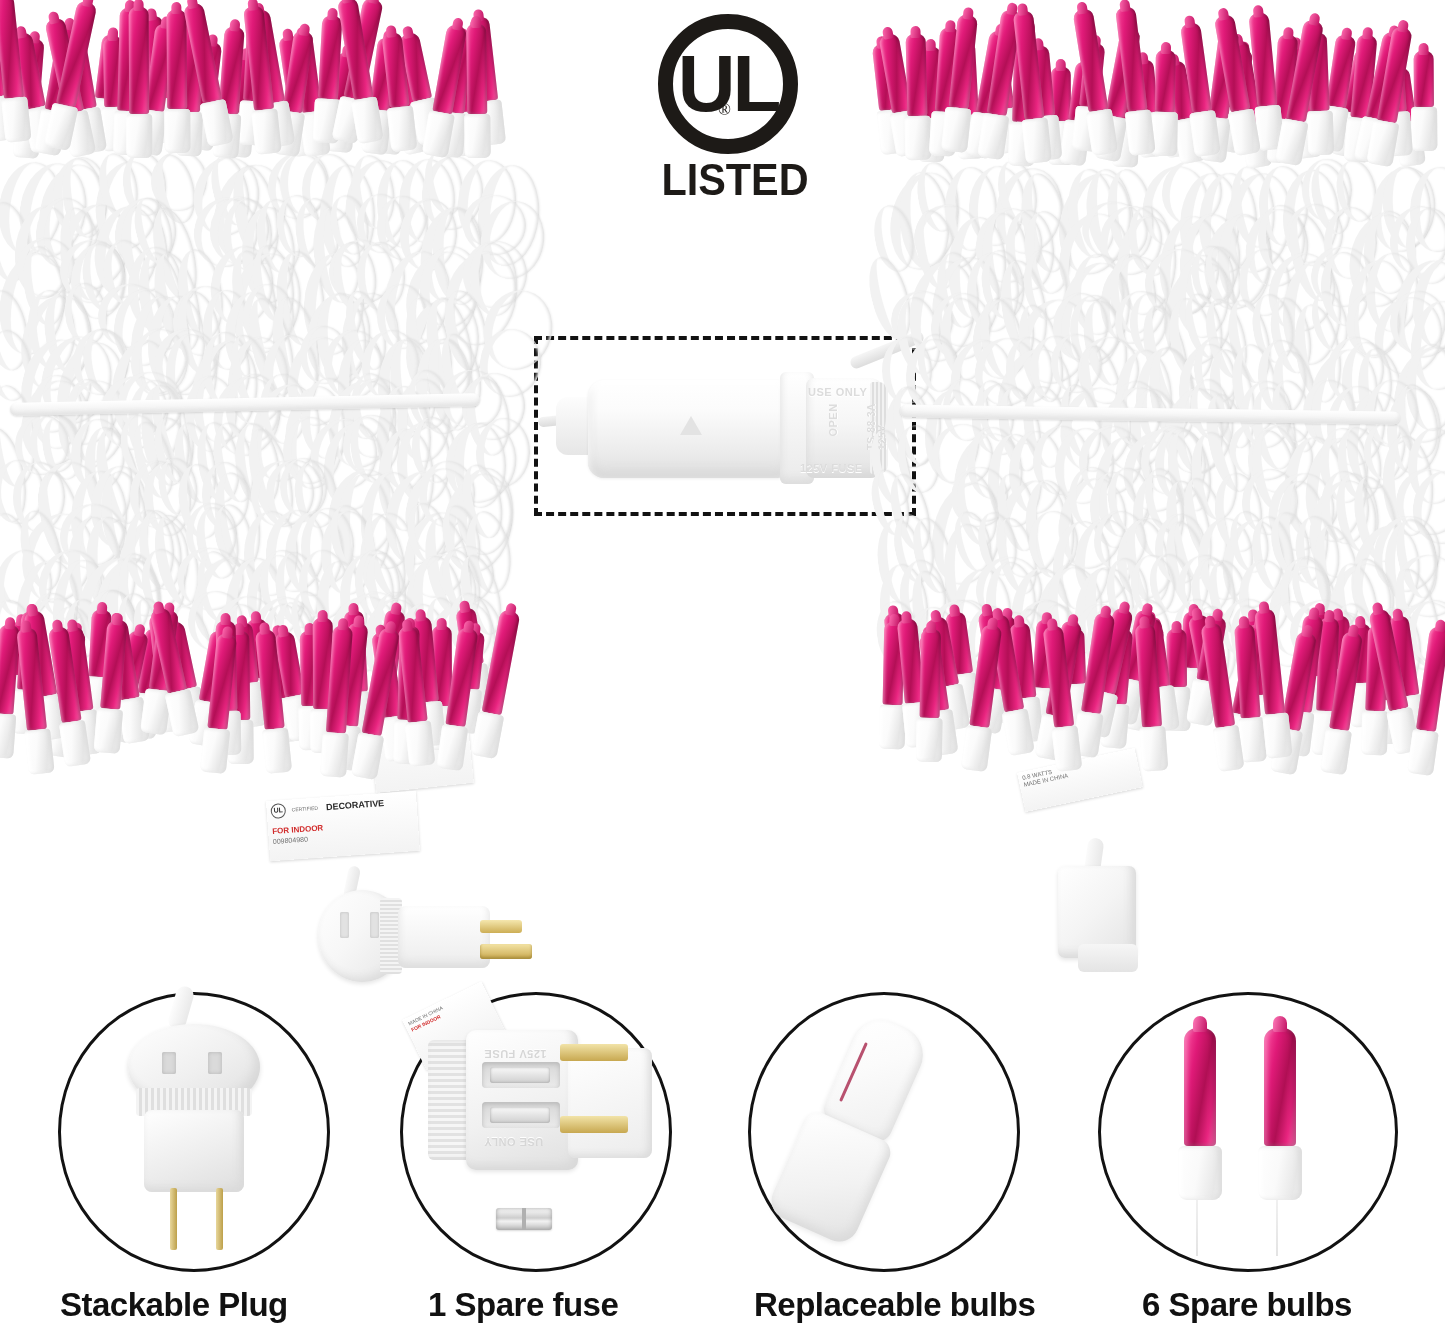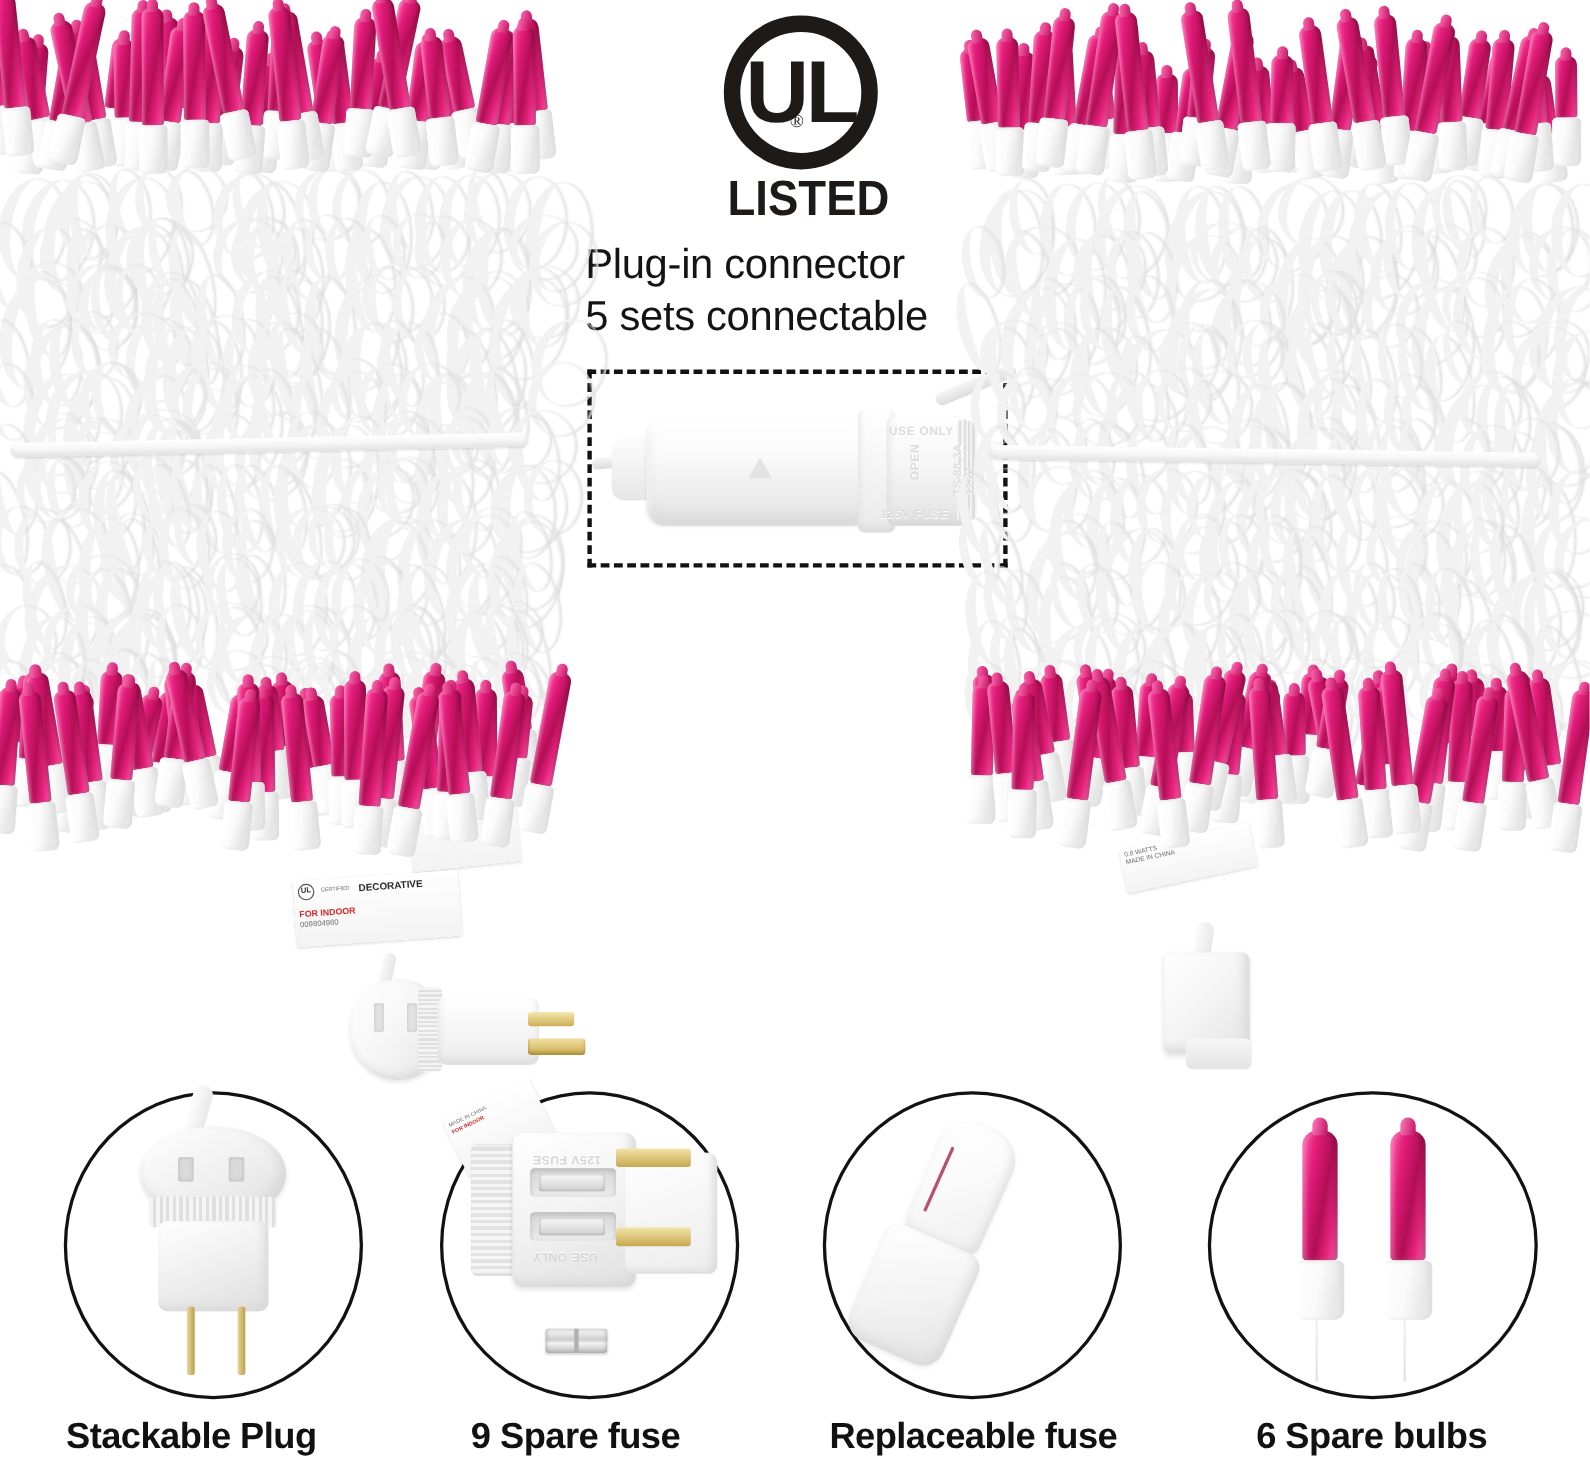--- a/index.html
+++ b/index.html
@@ -210,24 +210,20 @@
 
 <div class="stage">
 
   <div id="ul-mark">
     <div id="ul-ring"></div>
     <div id="ul-letters">UL</div>
     <div id="ul-reg">®</div>
     <div id="ul-listed">LISTED</div>
   </div>
 
-  <div id="headline">
-    <div>Plug-in connector</div>
-    <div>5 sets connectable</div>
-  </div>
 
   <div id="connector-box"></div>
   <div id="connector-art">
     <div class="conn-wire"></div>
     <div class="conn-taper"></div>
     <div class="conn-body"></div>
     <div class="e-tri"></div>
     <div class="conn-neck"></div>
     <div class="conn-head"></div>
     <div class="conn-ridges"></div>
@@ -1732,29 +1728,29 @@
     <div class="ff-slot" style="top:110px;"></div>
     <div class="ff-fusein" style="left:90px;top:75px;"></div>
     <div class="ff-fusein" style="left:90px;top:115px;"></div>
     <div class="ff-half"></div>
     <div class="ff-prong" style="left:160px;top:52px;"></div>
     <div class="ff-prong" style="left:160px;top:124px;"></div>
     <div class="emboss" style="left:84px;top:56px;transform:rotate(180deg);color:#d6d6d6;">125V FUSE</div>
     <div class="emboss" style="left:84px;top:144px;transform:rotate(180deg);color:#d6d6d6;">USE ONLY</div>
     <div class="ff-spare"></div>
   </div>
-  <div class="flabel l2">9 Spare fuse</div>
+  <div class="flabel l2">1 Spare fuse</div>
 
   <div class="feature f3">
     <div class="ring"></div>
     <div class="rb-glass"></div>
     <div class="rb-fil"></div>
     <div class="rb-base"></div>
   </div>
-  <div class="flabel l3">Replaceable fuse</div>
+  <div class="flabel l3">Replaceable bulbs</div>
 
   <div class="feature f4">
     <div class="ring"></div>
     <div class="sb" style="left:86px;">
       <div class="t"></div>
       <div class="g"></div>
       <div class="b"></div>
       <div class="w"></div>
     </div>
     <div class="sb" style="left:166px;">

